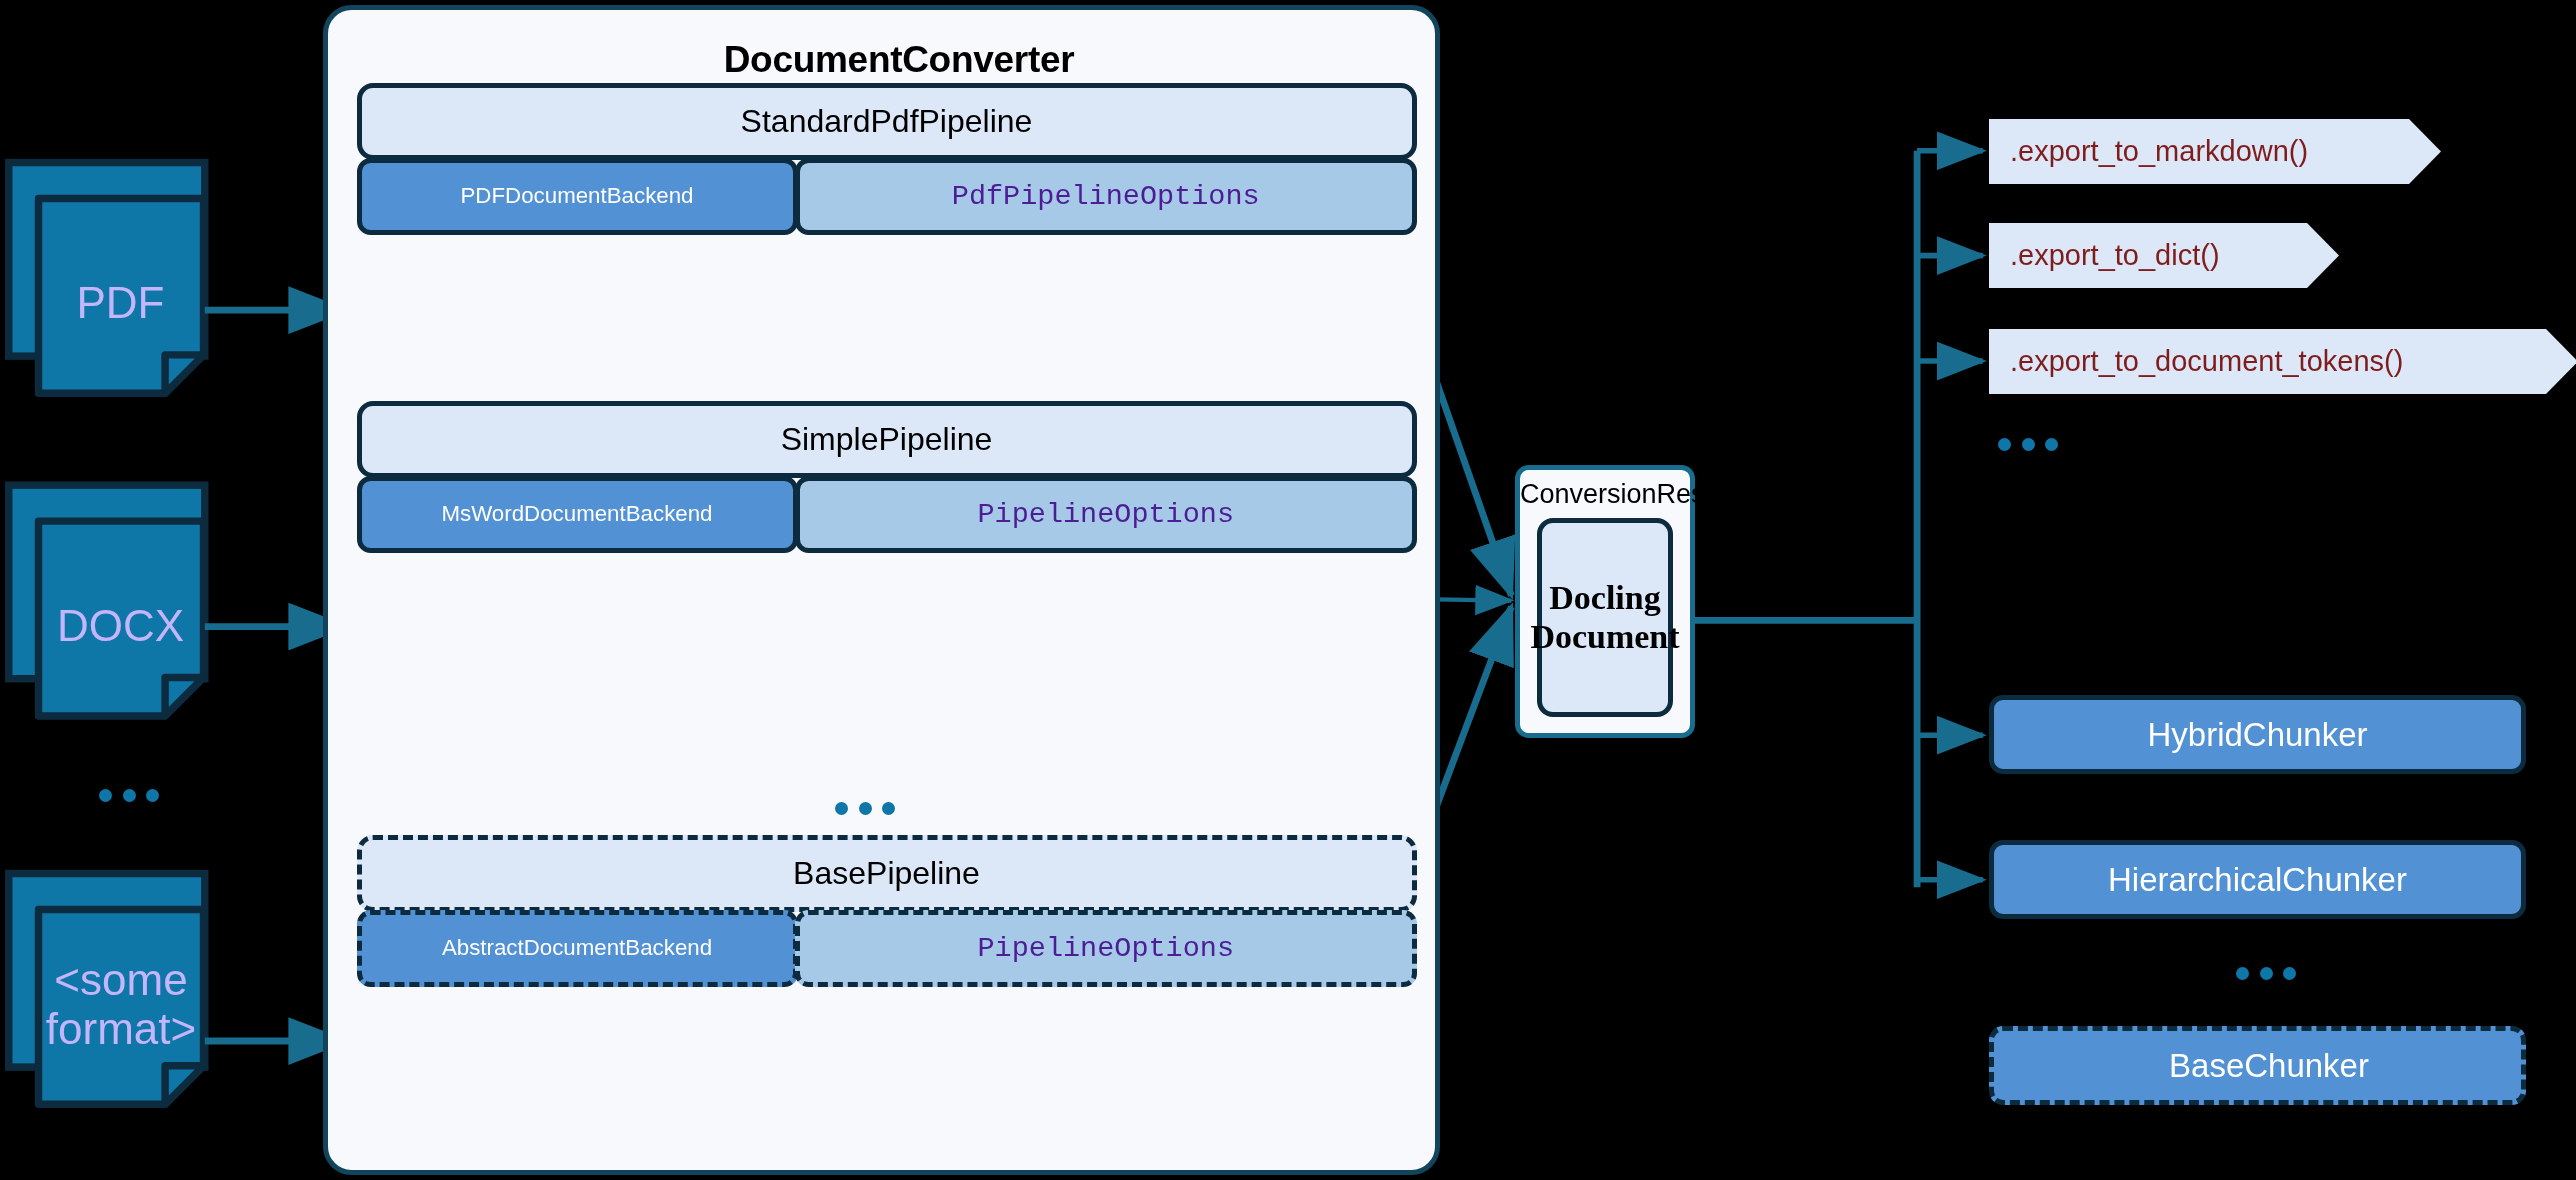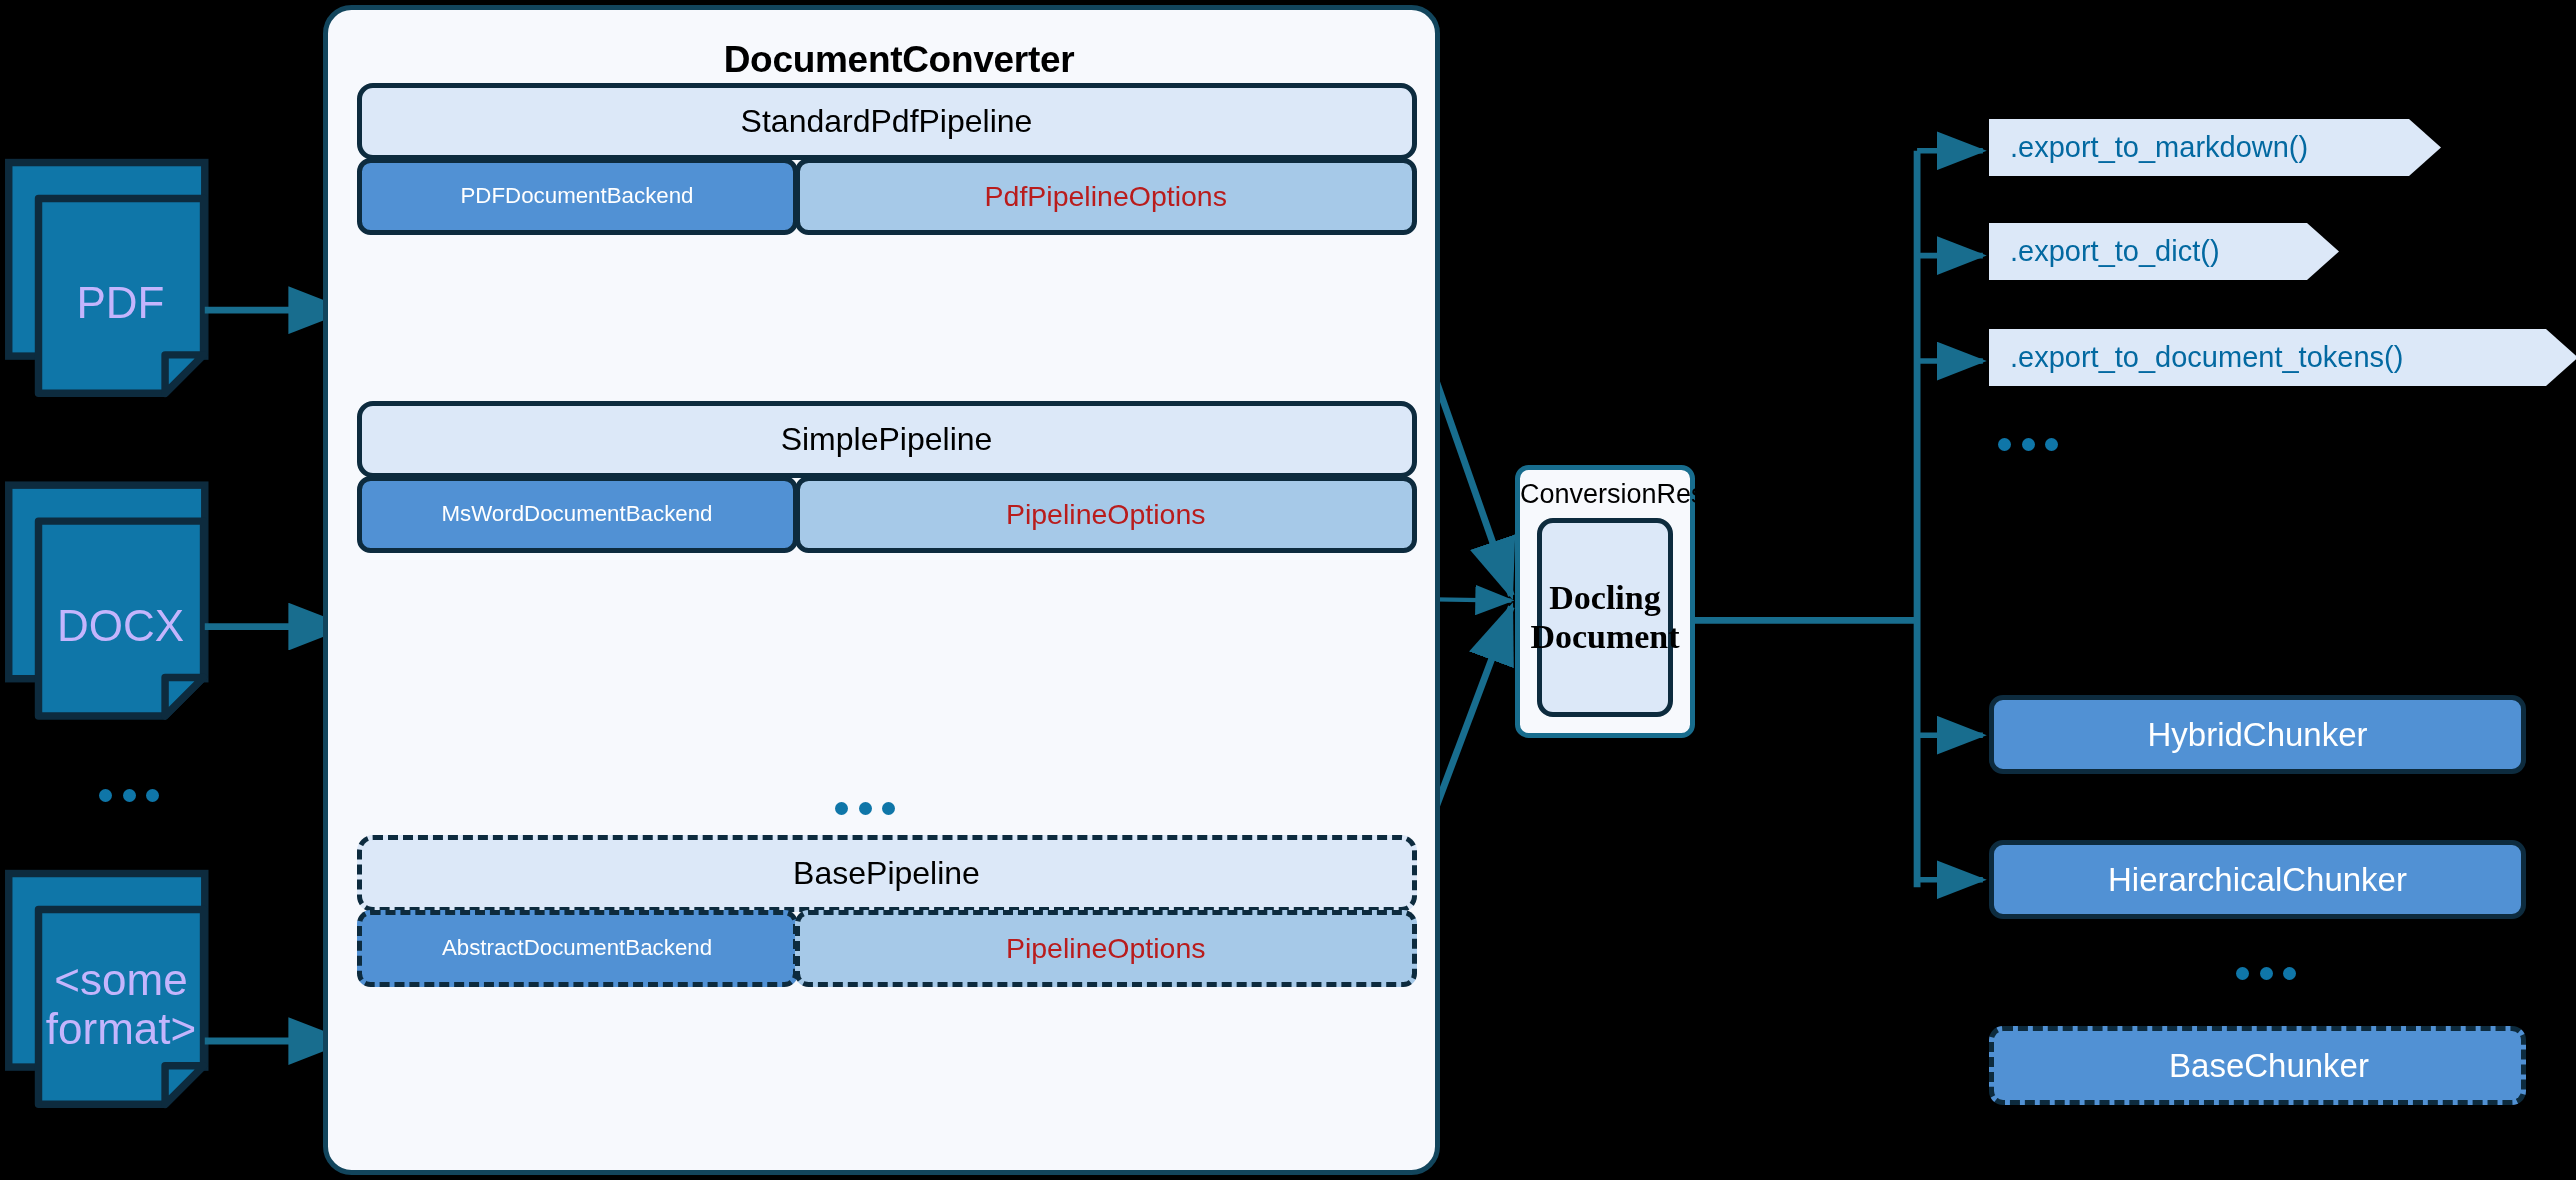--- a/index.html
+++ b/index.html
@@ -60,23 +60,24 @@
     color:#ffffff;font-size:22.3px;
     z-index:2;
   }
   .poptions{
     flex:1;height:77px;
     background:#a6c9e8;
     border:5px solid #0d2b3e;
     border-radius:13.6px;
     box-sizing:border-box;
     display:flex;align-items:center;justify-content:center;
-    color:#b91c1c;font-size:28.5px;
+    color:#4c1d95;font-size:28.5px;
     margin-left:-2.5px;
     z-index:2;
+    font-family:Liberation Mono, monospace;
   }
   .dashed .phead,
   .dashed .pbackend,
   .dashed .poptions{border-style:dashed;border-width:5.6px;}
 
   
   .dots{position:absolute;display:flex;gap:10.5px;align-items:center;}
   .dots i{display:block;width:13px;height:13px;border-radius:50%;background:#0f76a8;}
 
   
@@ -109,26 +110,26 @@
     box-sizing:border-box;
     display:flex;flex-direction:column;
     align-items:center;justify-content:center;
     font-size:34px;font-weight:bold;color:#000;
     line-height:1.12;
     font-family:Liberation Serif, serif;
   }
 
   
   .chev{
-    position:absolute;height:57px;
+    position:absolute;height:65px;
     background:#dce8f8;
     display:flex;align-items:center;
     padding-left:21px;
     box-sizing:border-box;
-    font-size:29px;color:#0369a1;
+    font-size:29px;color:#7f1d1d;
     clip-path:polygon(0 0, calc(100% - 32px) 0, 100% 50%, calc(100% - 32px) 100%, 0 100%);
   }
 
   
   .chunker{
     position:absolute;left:1989px;width:537px;height:79px;
     background:#5191d4;
     border:5px solid #0d2b3e;
     border-radius:14px;
     box-sizing:border-box;

